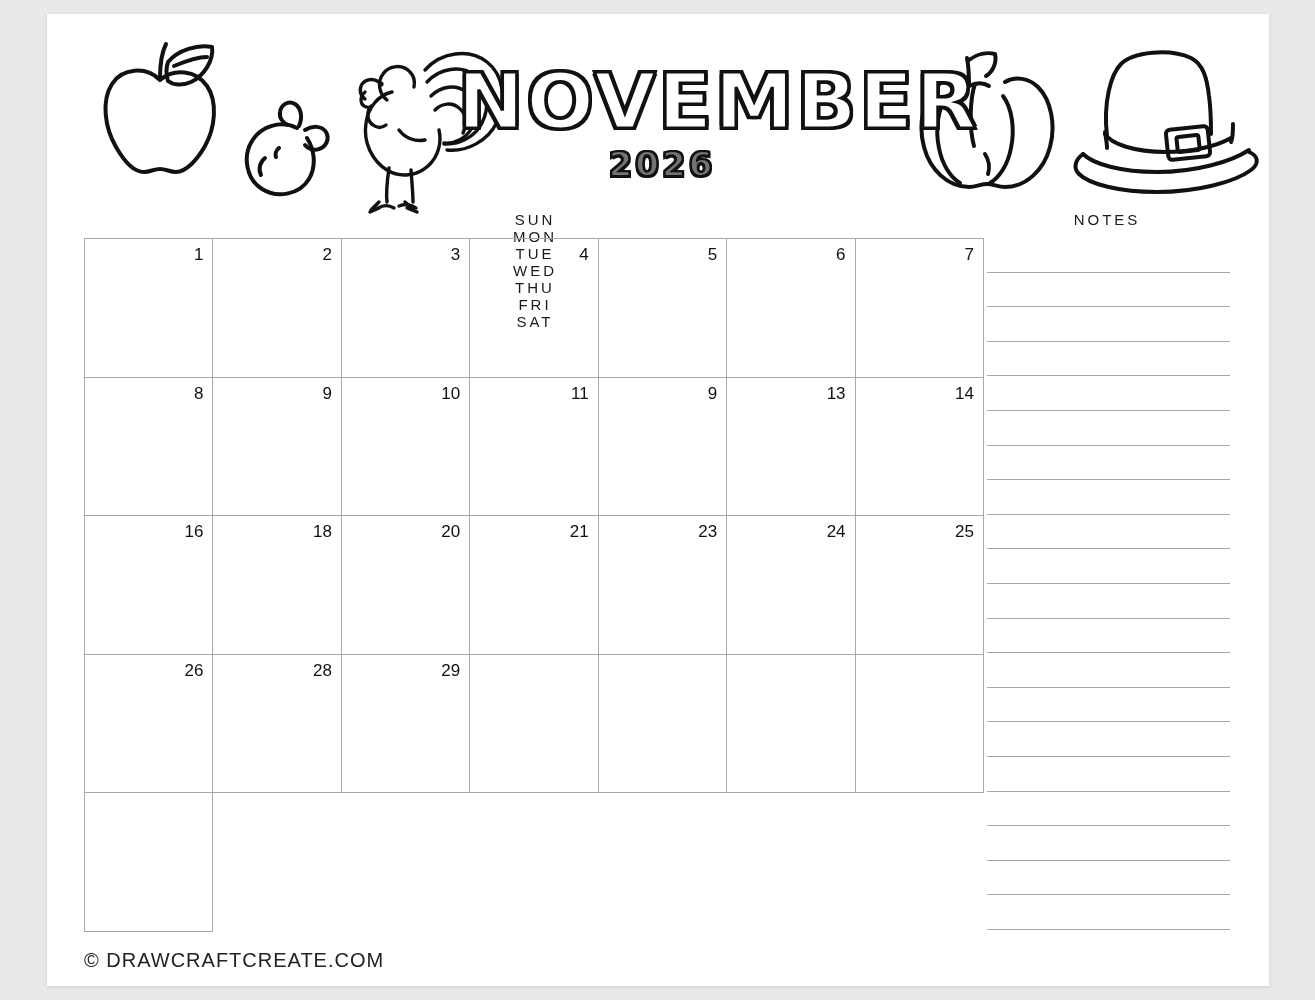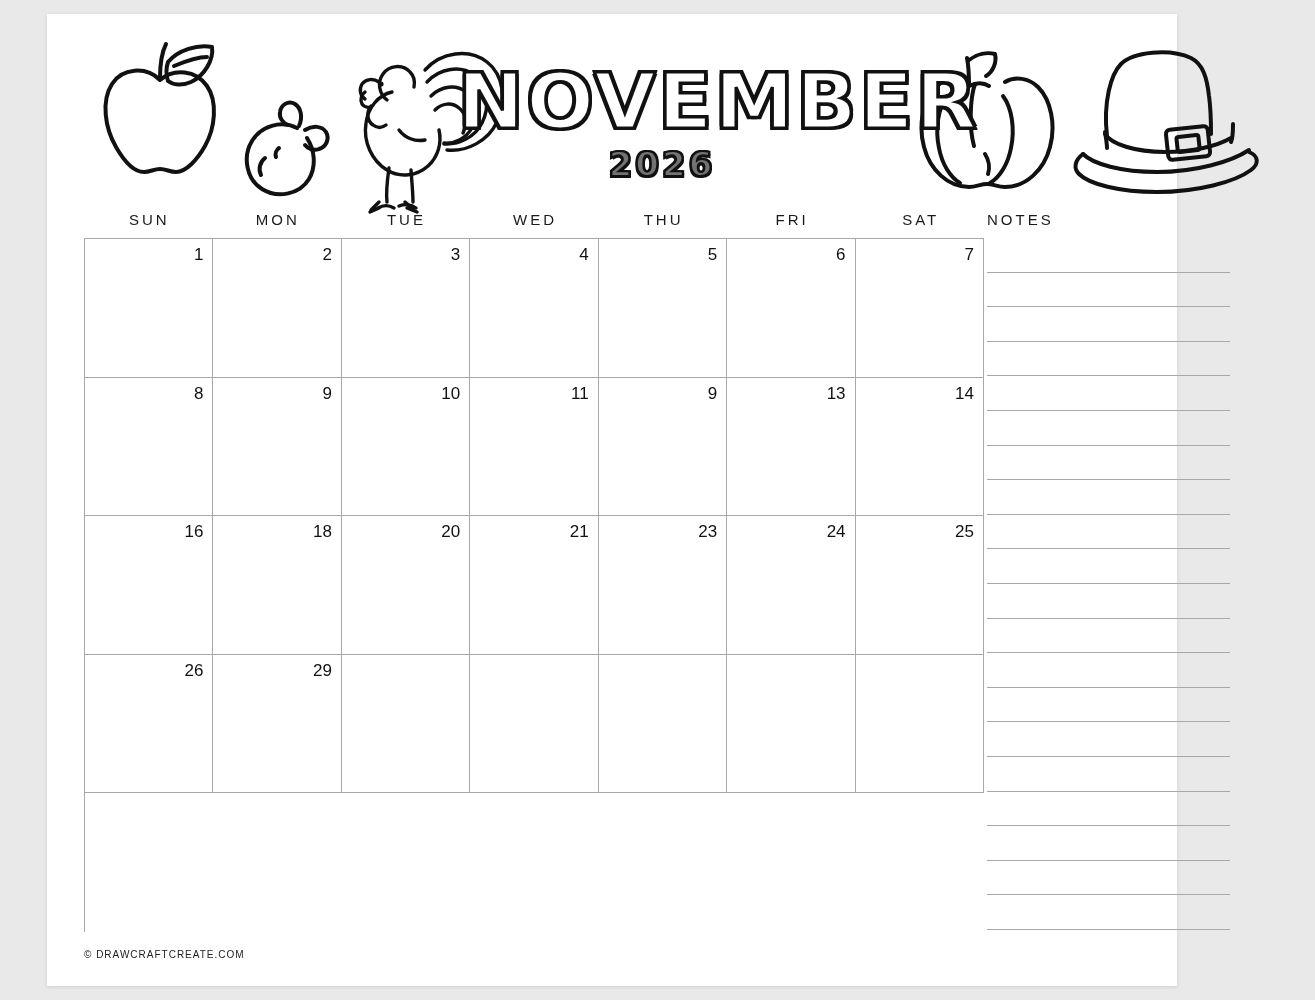--- a/index.html
+++ b/index.html
@@ -12,21 +12,21 @@
     position: relative;
     width: 1315px;
     height: 1000px;
     background: #e9e9e9;
     overflow: hidden;
   }
   #sheet {
     position: absolute;
     left: 47px;
     top: 14px;
-    width: 1130px;
+    width: 1222px;
     height: 972px;
     background: #ffffff;
     box-shadow: 0 1px 4px rgba(0,0,0,0.12);
   }
 
   
   #header {
     position: absolute;
     left: 0;
     top: 0;
@@ -69,34 +69,35 @@
       -1.5px  1.5px 0 #111, 1.5px  1.5px 0 #111;
   }
 
   
   #weekdays {
     position: absolute;
     left: 38px;
     top: 197px;
     width: 900px;
     display: flex;
+    flex-direction: column;
   }
   .weekday {
     flex: 1 1 0;
     text-align: center;
     font-size: 15px;
     letter-spacing: 3px;
     color: #1a1a1a;
   }
   #notes-label {
     position: absolute;
     left: 940px;
     top: 197px;
     width: 240px;
-    text-align: left;
+    text-align: center;
     font-size: 15px;
     letter-spacing: 3px;
     color: #1a1a1a;
   }
 
   
   #grid {
     position: absolute;
     left: 37px;
     top: 224px;
@@ -136,21 +137,21 @@
     border-bottom: 1px solid #a8a8a8;
     height: 34.6px;
     box-sizing: border-box;
   }
 
   
   #footer {
     position: absolute;
     left: 37px;
     top: 935px;
-    font-size: 10px;
+    font-size: 20px;
     letter-spacing: 1px;
     color: #222;
   }
 </style>
 </head>
 <body>
 
 <div id="page">
   <div id="sheet">
 
@@ -304,20 +305,23 @@
         </div>
       <div class="day-cell">
           <span class="day-num">24</span>
         </div>
       <div class="day-cell">
           <span class="day-num">25</span>
         </div>
       <div class="day-cell">
           <span class="day-num">26</span>
         </div>
+      <div class="day-cell">
+          <span class="day-num">28</span>
+        </div>
 
       <div class="day-cell">
           <span class="day-num">29</span>
         </div>
       <div class="day-cell">
           <span class="day-num"></span>
         </div>
       <div class="day-cell">
           <span class="day-num"></span>
         </div>

